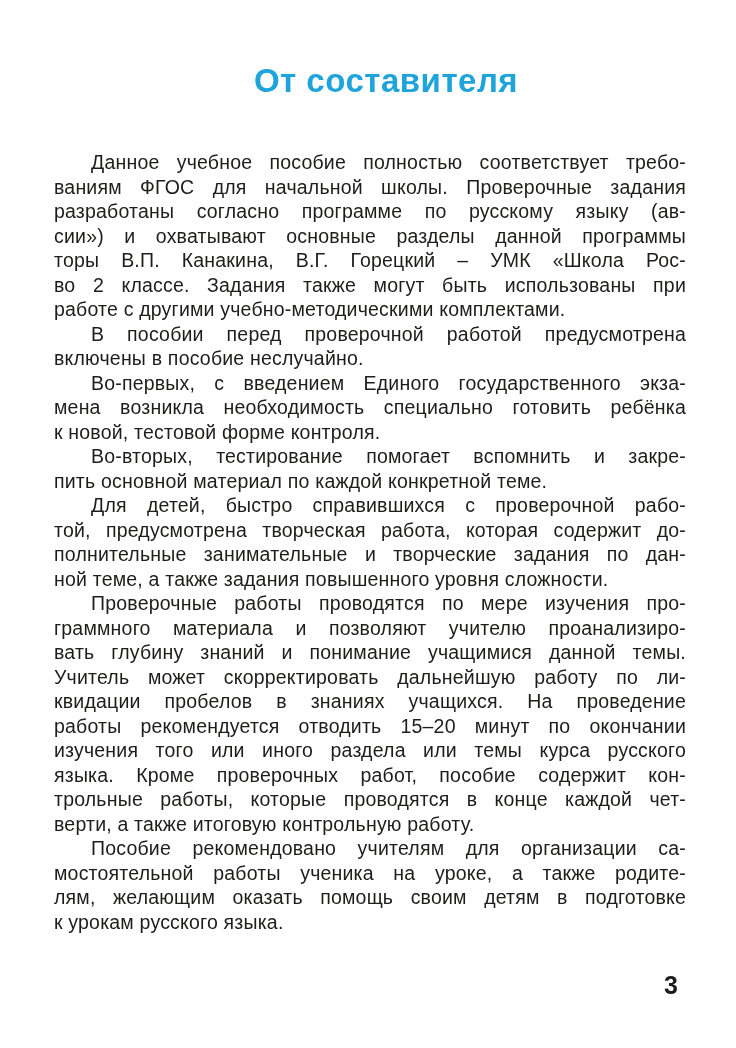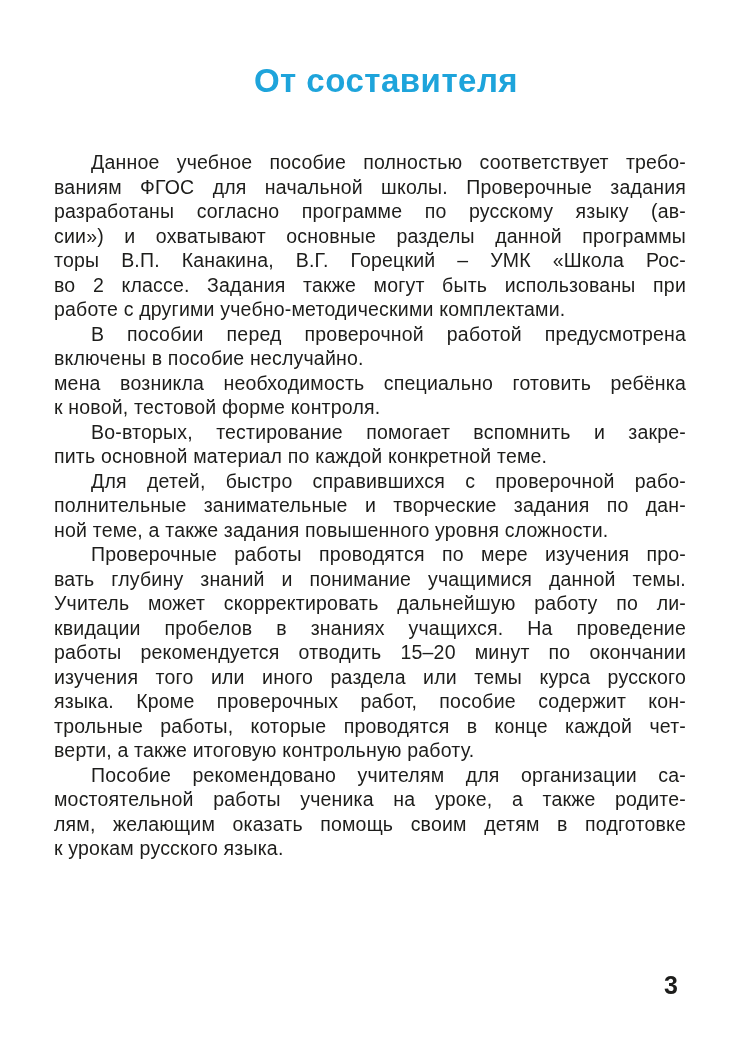--- a/index.html
+++ b/index.html
@@ -77,34 +77,37 @@
         <div class="line fill">сии») и охватывают основные разделы данной программы</div>
         <div class="line fill">торы В.П. Канакина, В.Г. Горецкий – УМК «Школа Рос-</div>
         <div class="line fill">во 2 классе. Задания также могут быть использованы при</div>
         <div class="line">работе с другими учебно-методическими комплектами.</div>
       </div>
       <div class="para">
         <div class="line indent fill">В пособии перед проверочной работой предусмотрена</div>
         <div class="line">включены в пособие неслучайно.</div>
       </div>
       <div class="para">
+        <div class="line indent fill">Во-первых, с введением Единого государственного экза-</div>
         <div class="line fill">мена возникла необходимость специально готовить ребёнка</div>
         <div class="line">к новой, тестовой форме контроля.</div>
       </div>
       <div class="para">
         <div class="line indent fill">Во-вторых, тестирование помогает вспомнить и закре-</div>
         <div class="line">пить основной материал по каждой конкретной теме.</div>
       </div>
       <div class="para">
         <div class="line indent fill">Для детей, быстро справившихся с проверочной рабо-</div>
+        <div class="line fill">той, предусмотрена творческая работа, которая содержит до-</div>
         <div class="line fill">полнительные занимательные и творческие задания по дан-</div>
         <div class="line">ной теме, а также задания повышенного уровня сложности.</div>
       </div>
       <div class="para">
         <div class="line indent fill">Проверочные работы проводятся по мере изучения про-</div>
+        <div class="line fill">граммного материала и позволяют учителю проанализиро-</div>
         <div class="line fill">вать глубину знаний и понимание учащимися данной темы.</div>
         <div class="line fill">Учитель может скорректировать дальнейшую работу по ли-</div>
         <div class="line fill">квидации пробелов в знаниях учащихся. На проведение</div>
         <div class="line fill">работы рекомендуется отводить 15–20 минут по окончании</div>
         <div class="line fill">изучения того или иного раздела или темы курса русского</div>
         <div class="line fill">языка. Кроме проверочных работ, пособие содержит кон-</div>
         <div class="line fill">трольные работы, которые проводятся в конце каждой чет-</div>
         <div class="line">верти, а также итоговую контрольную работу.</div>
       </div>
       <div class="para">

